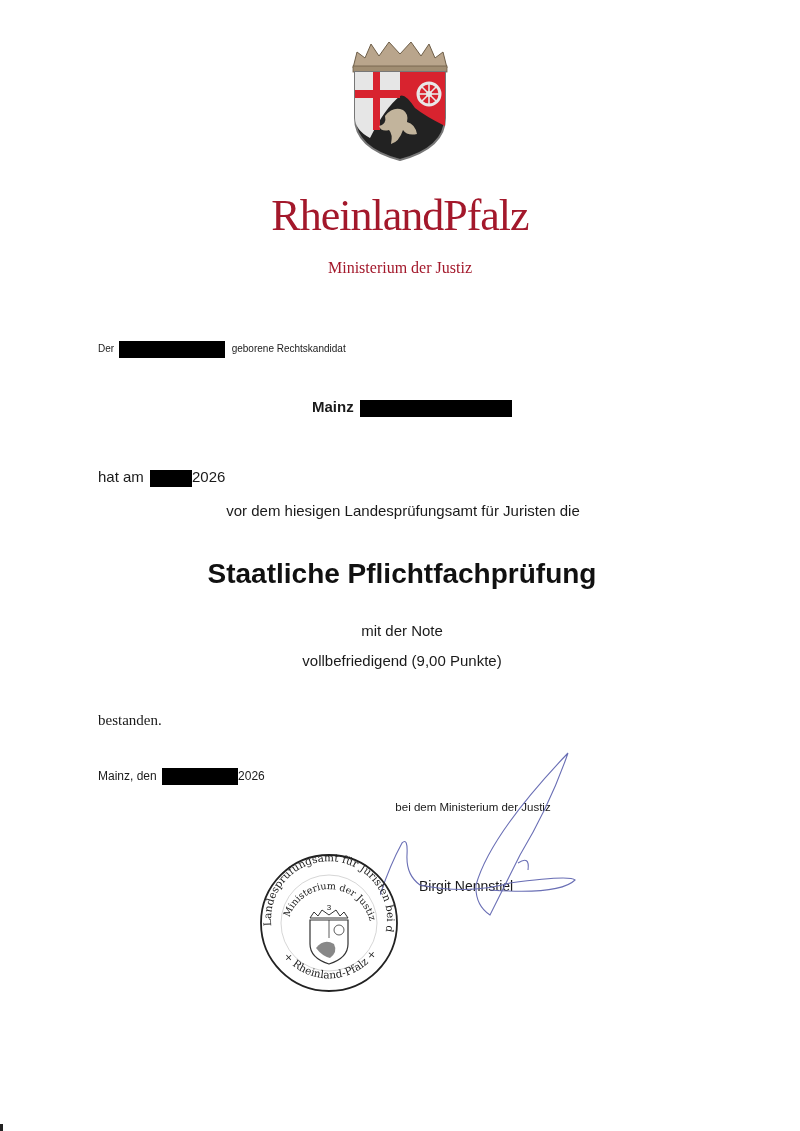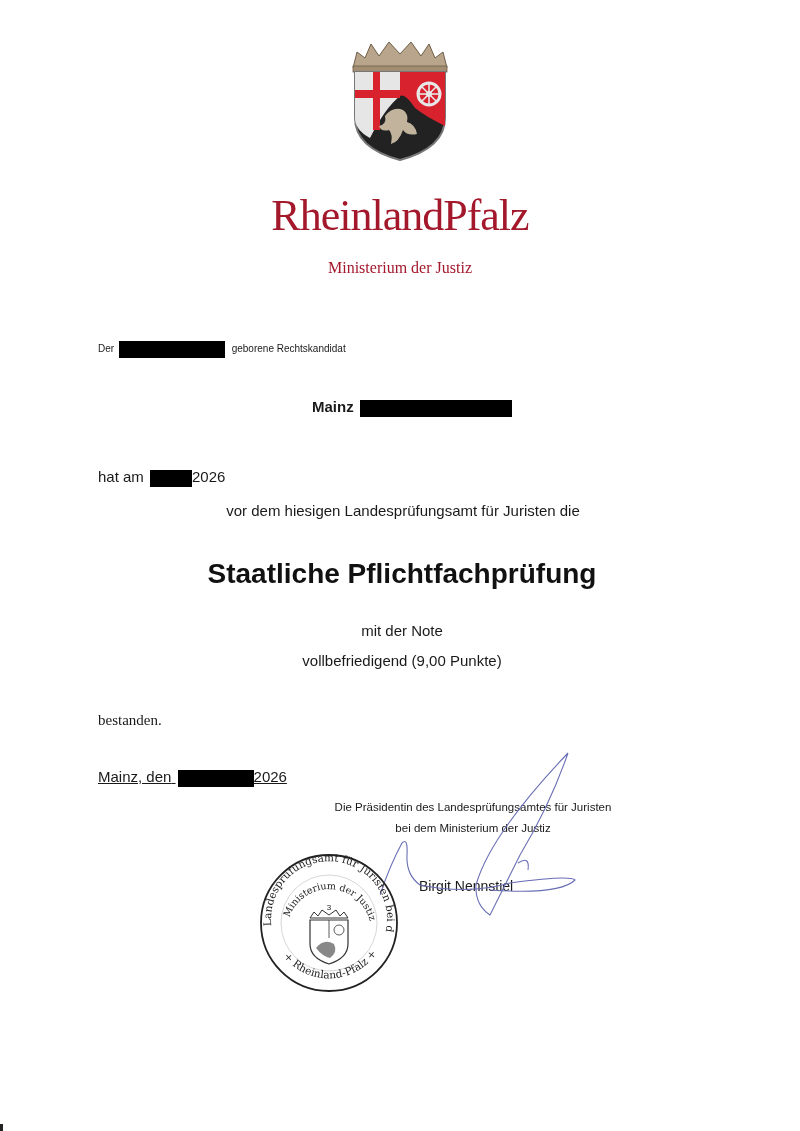--- a/index.html
+++ b/index.html
@@ -63,27 +63,26 @@
 
 <div class="abs center" style="left:0;top:502px;width:806px;font-size:15px;">vor dem hiesigen Landesprüfungsamt für Juristen die</div>
 
 <div class="abs center" style="left:0;top:558px;width:804px;font-size:28px;font-weight:bold;color:#111;">Staatliche Pflichtfachprüfung</div>
 
 <div class="abs center" style="left:0;top:622px;width:804px;font-size:15px;">mit der Note</div>
 <div class="abs center" style="left:0;top:652px;width:804px;font-size:15px;">vollbefriedigend (9,00 Punkte)</div>
 
 <div class="abs" style="left:98px;top:712px;font-size:15px;font-family:Liberation Serif, serif;">bestanden.</div>
 
-<div class="abs" style="left:98px;top:768px;font-size:15px;white-space:nowrap;text-decoration:underline;">
+<div class="abs" style="left:98px;top:768px;font-size:12px;white-space:nowrap;">
   <span>Mainz, den</span>
   <span class="redact" style="width:76px;height:17px;margin-left:2px;"></span><span>2026</span>
 </div>
 
 <div class="abs center" style="left:318px;top:797px;width:310px;font-size:11.5px;line-height:21px;">
-  <div>Die Präsidentin des Landesprüfungsamtes für Juristen</div>
   <div>bei dem Ministerium der Justiz</div>
 </div>
 
 <div class="abs" style="left:419px;top:878px;font-size:14px;">Birgit Nennstiel</div>
 
 <div class="abs" style="left:380px;top:745px;width:220px;height:180px;">
   <svg width="220" height="180" viewBox="0 0 220 180" fill="none" stroke="#6a6fb5" stroke-width="1.1">
     <path d="M0 150 Q10 120 22 98 Q28 92 27 110 Q26 130 40 140 Q90 150 130 138 Q190 130 195 135 Q180 150 110 145"></path>
     <path d="M188 8 Q170 60 140 110 Q120 150 110 170 Q95 160 96 140 Q110 90 188 8"></path>
     <path d="M138 118 Q150 110 148 125"></path>

